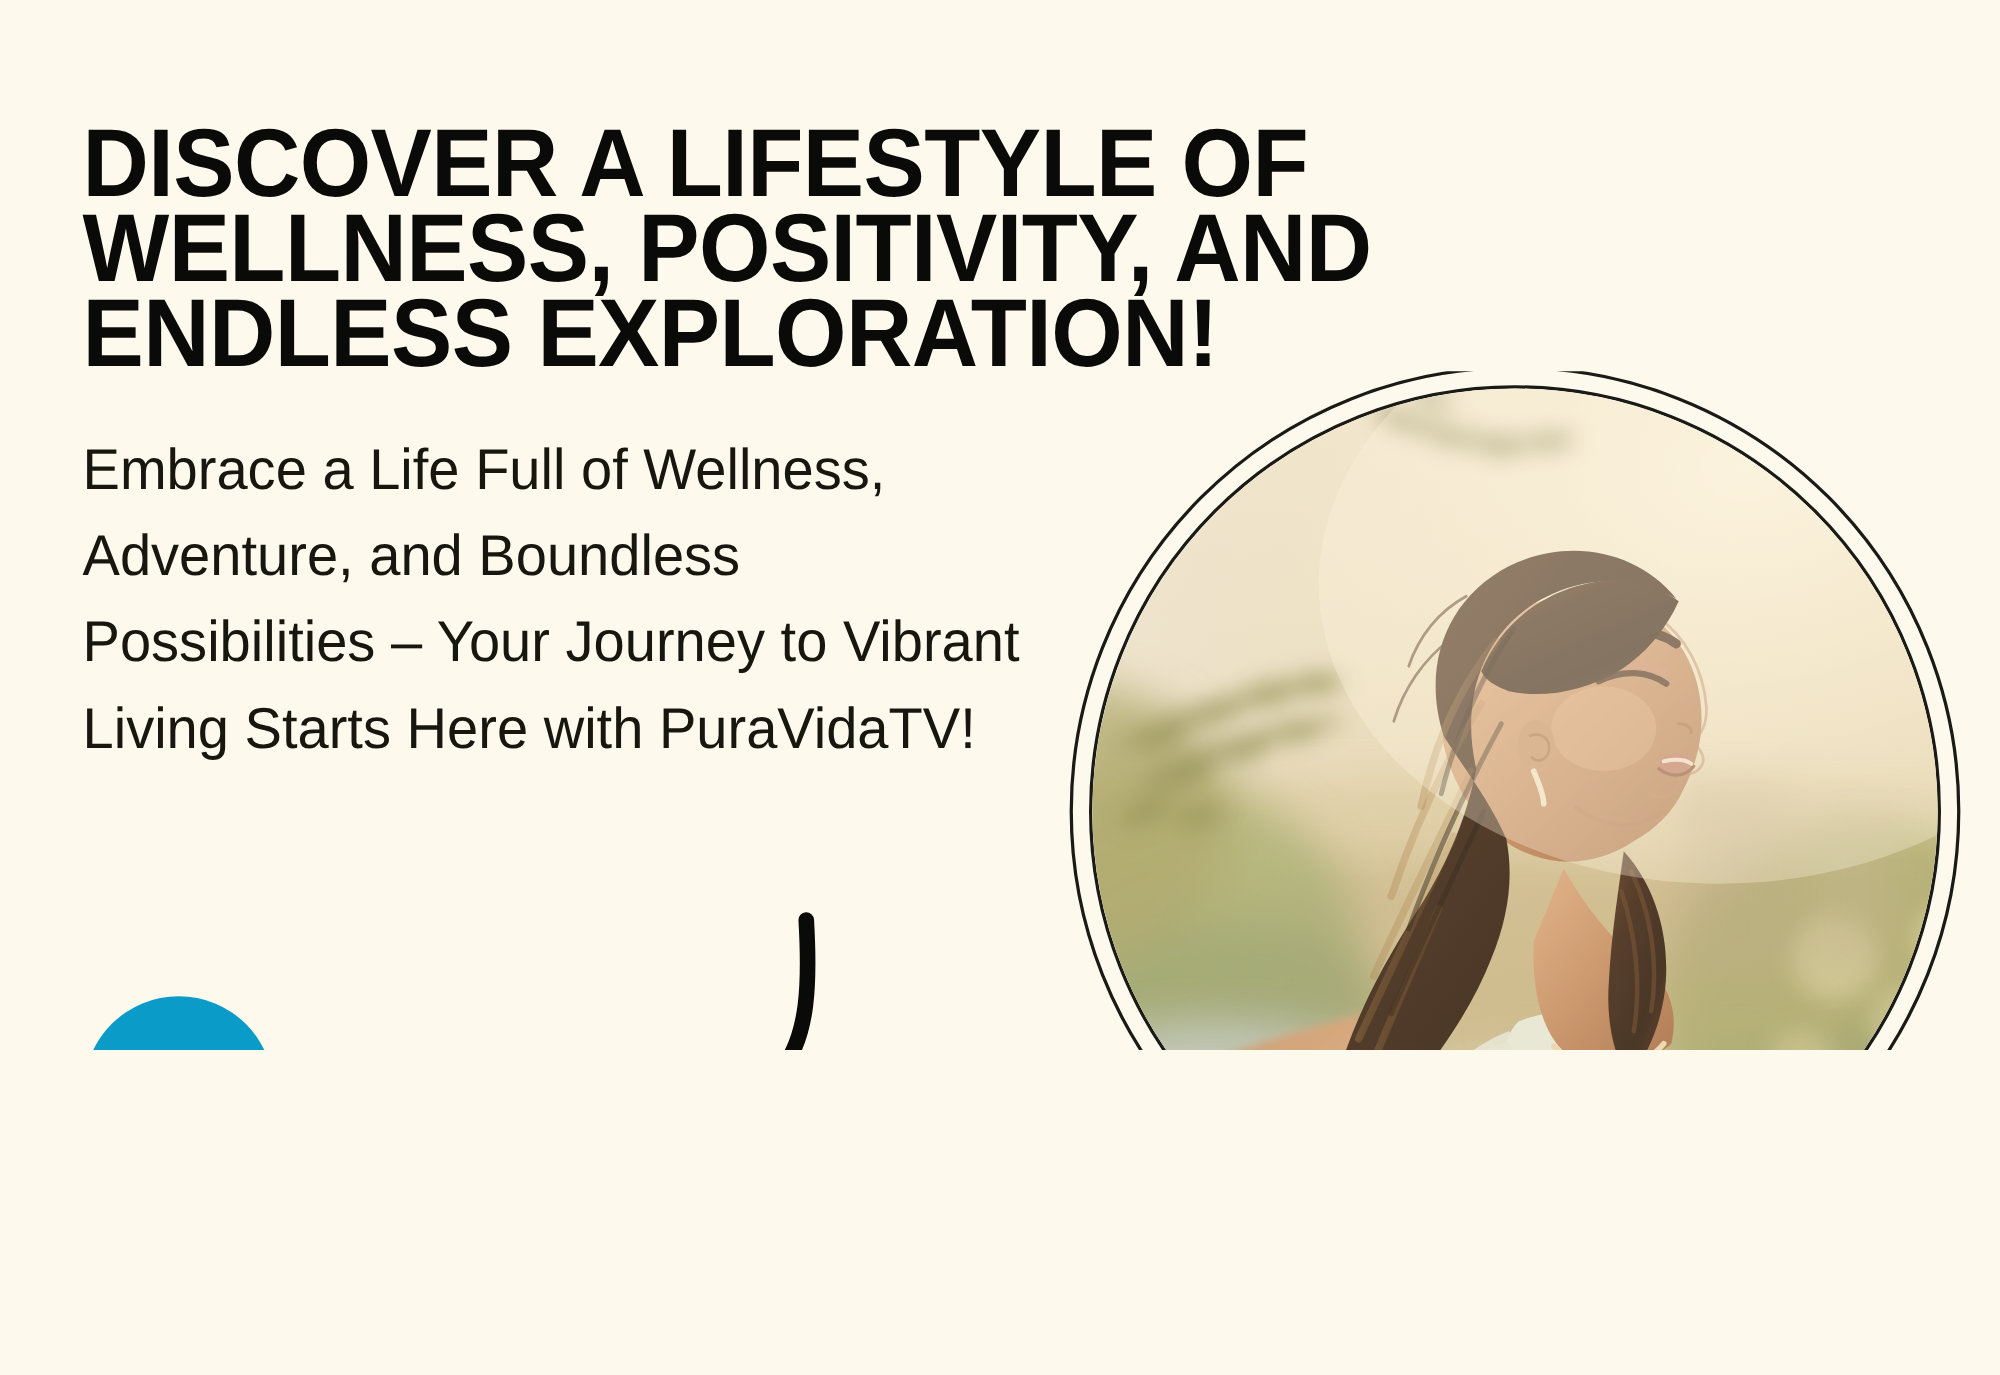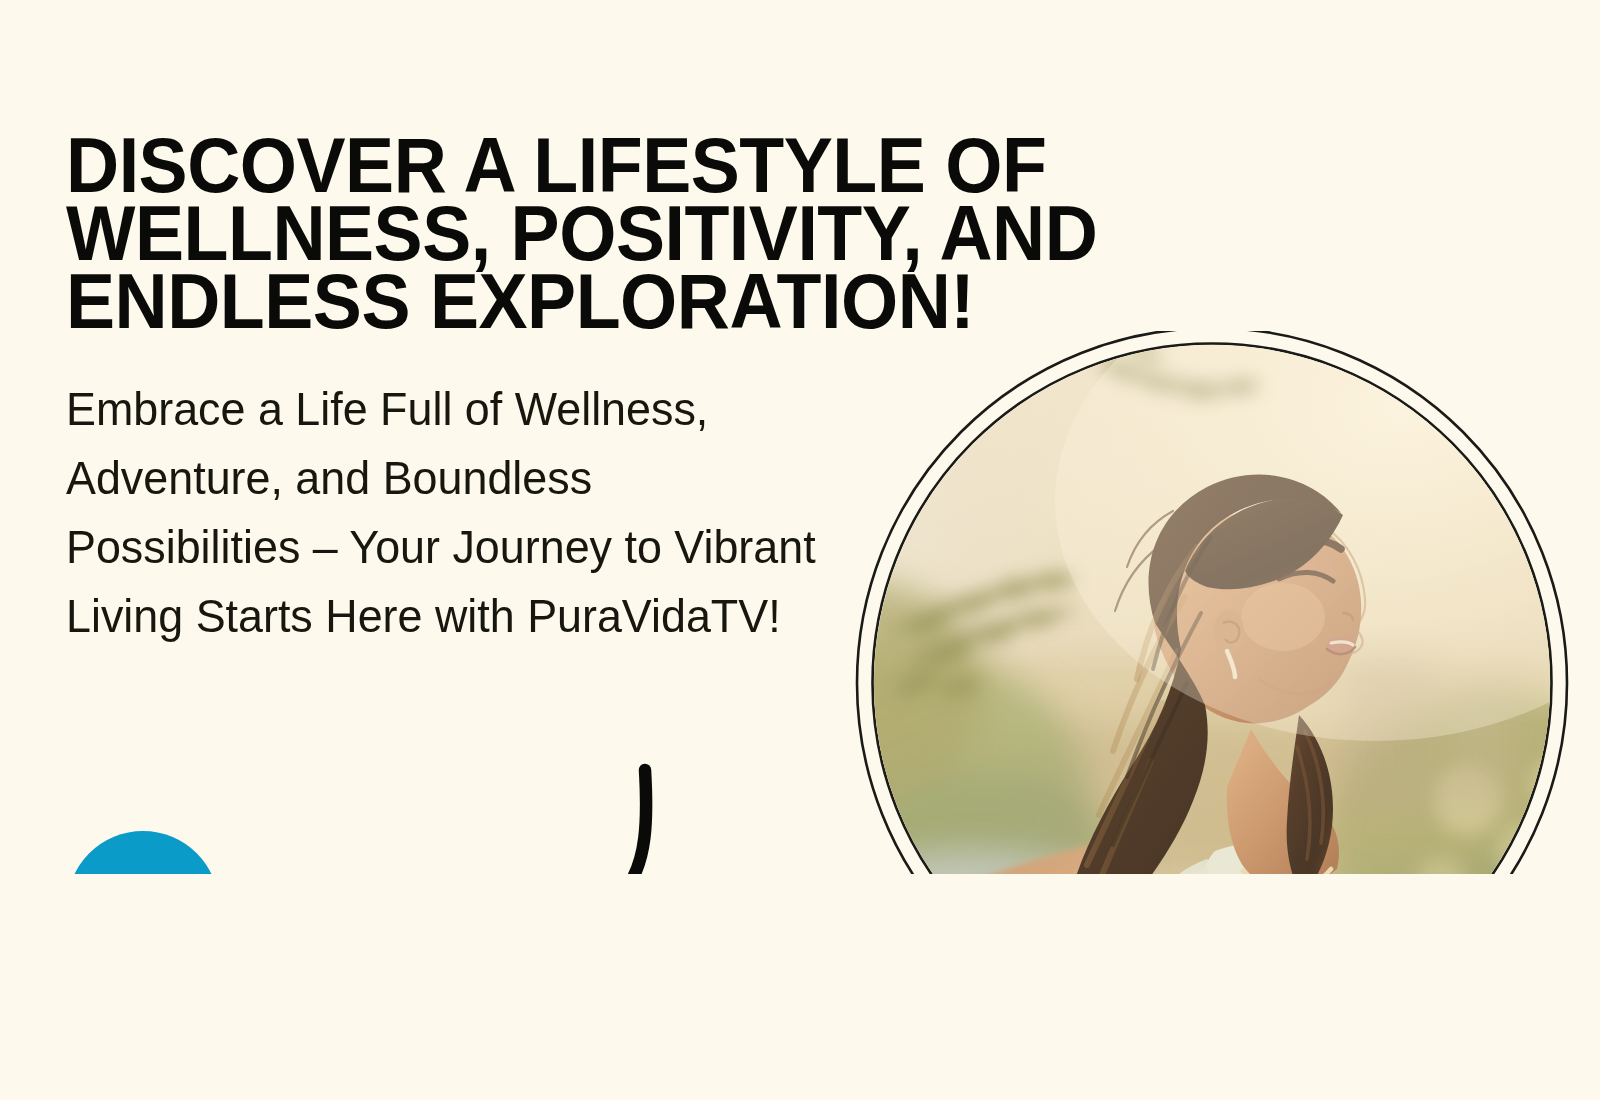--- a/index.html
+++ b/index.html
@@ -13,21 +13,20 @@
     font-family: "Liberation Sans", sans-serif;
     background: #fdf9ed;
   }
 
   #banner {
     position: relative;
     width: 1600px;
     height: 840px;
     background: #fdf9ed;
     overflow: hidden;
-    margin-top: 34px;
   }
 
   
   #headline {
     position: absolute;
     left: 66px;
     top: 97px;
     width: 1420px;
     margin: 0;
     font-family: "Liberation Sans Narrow", "Liberation Sans", sans-serif;

